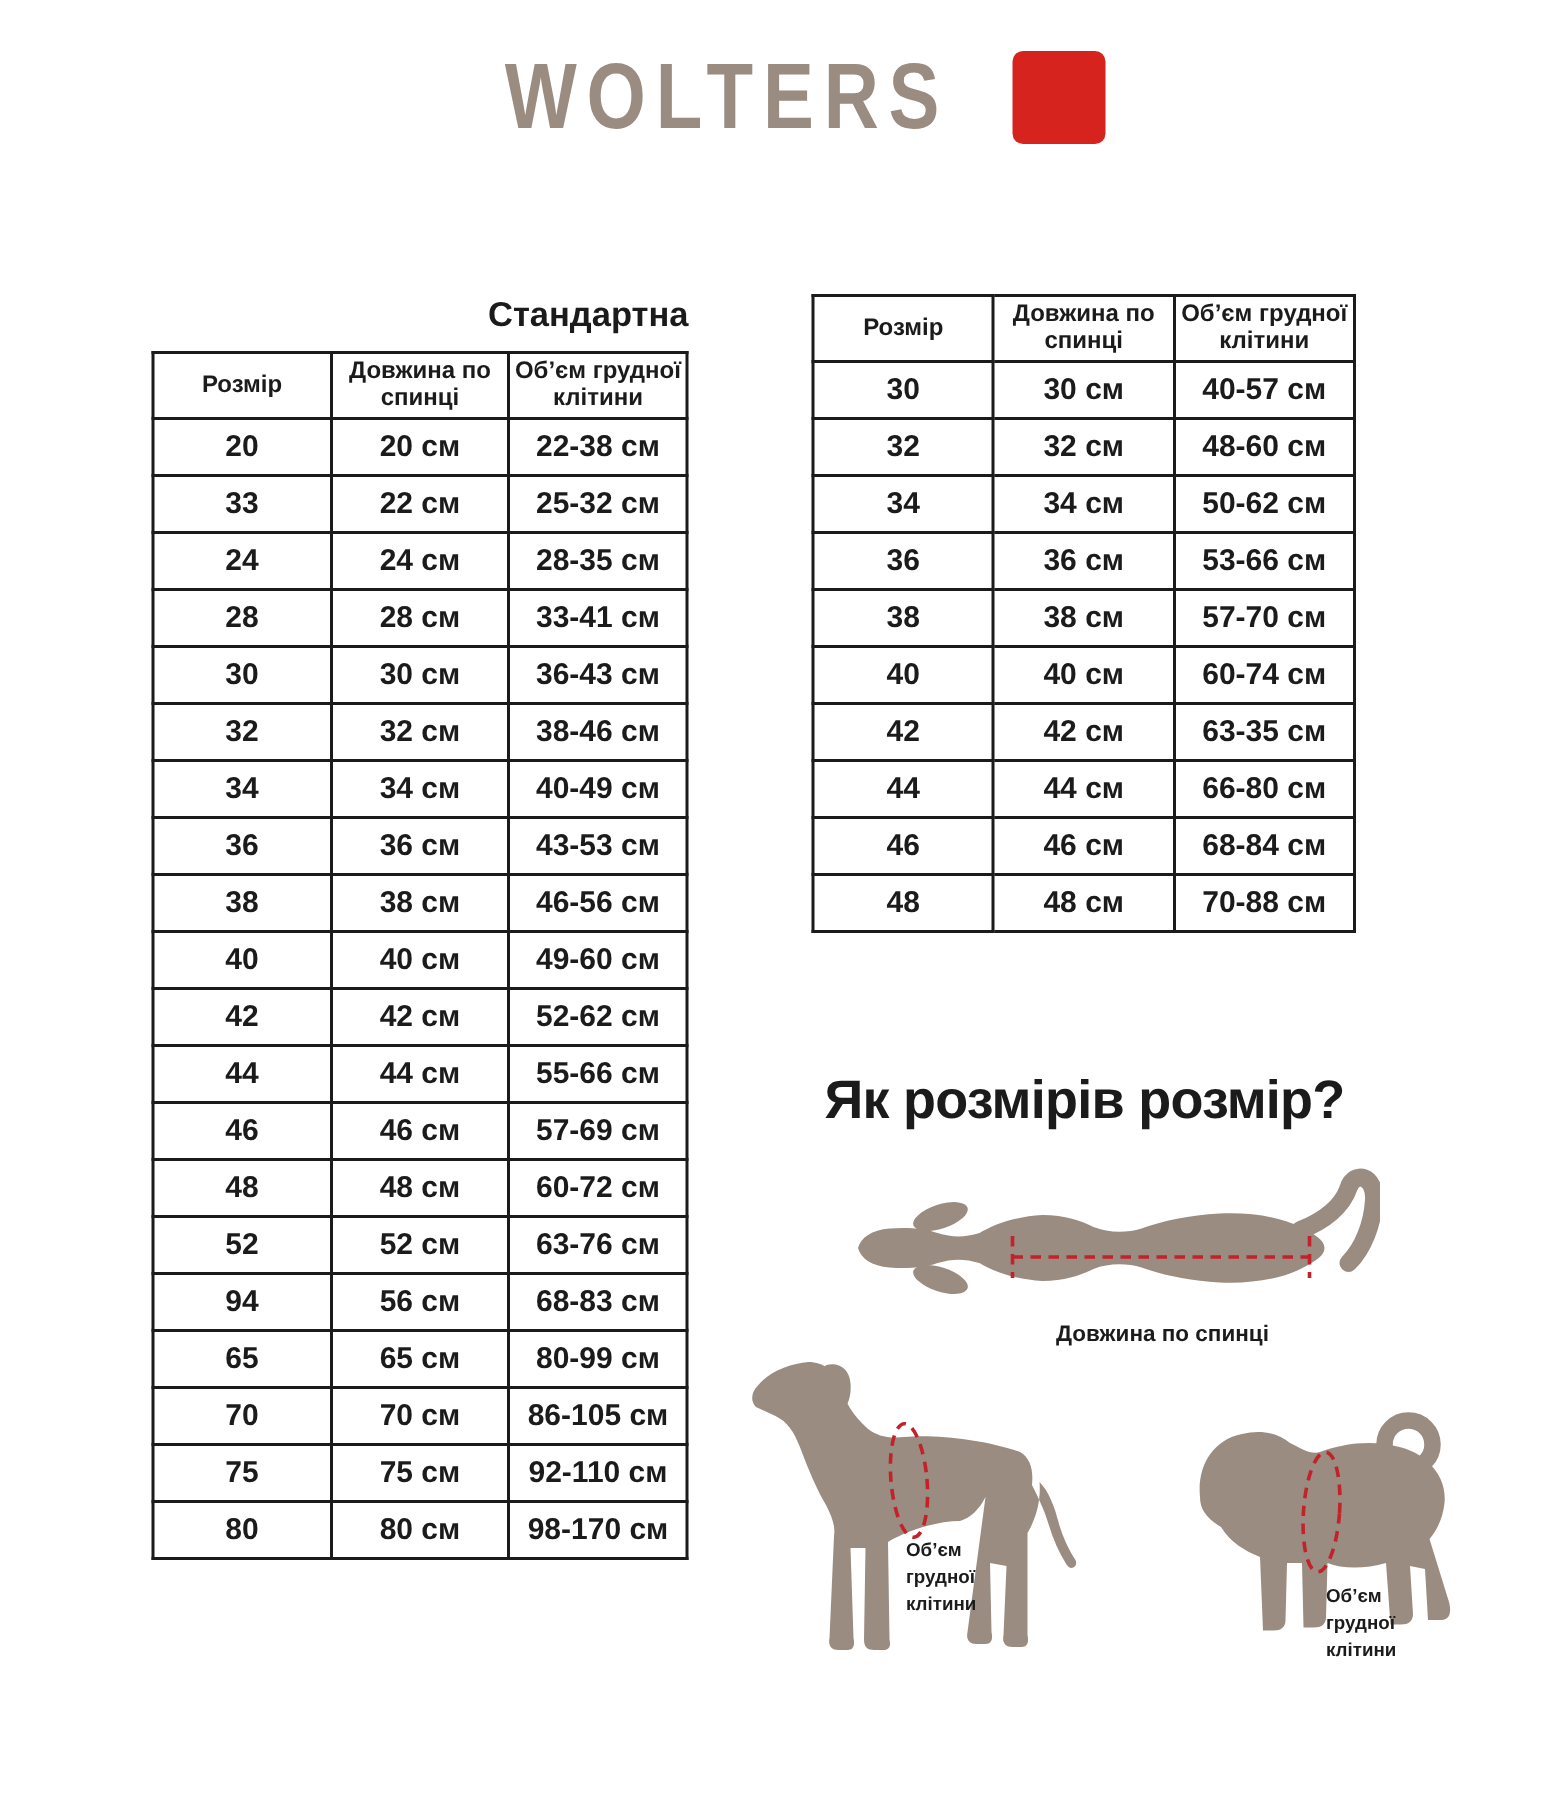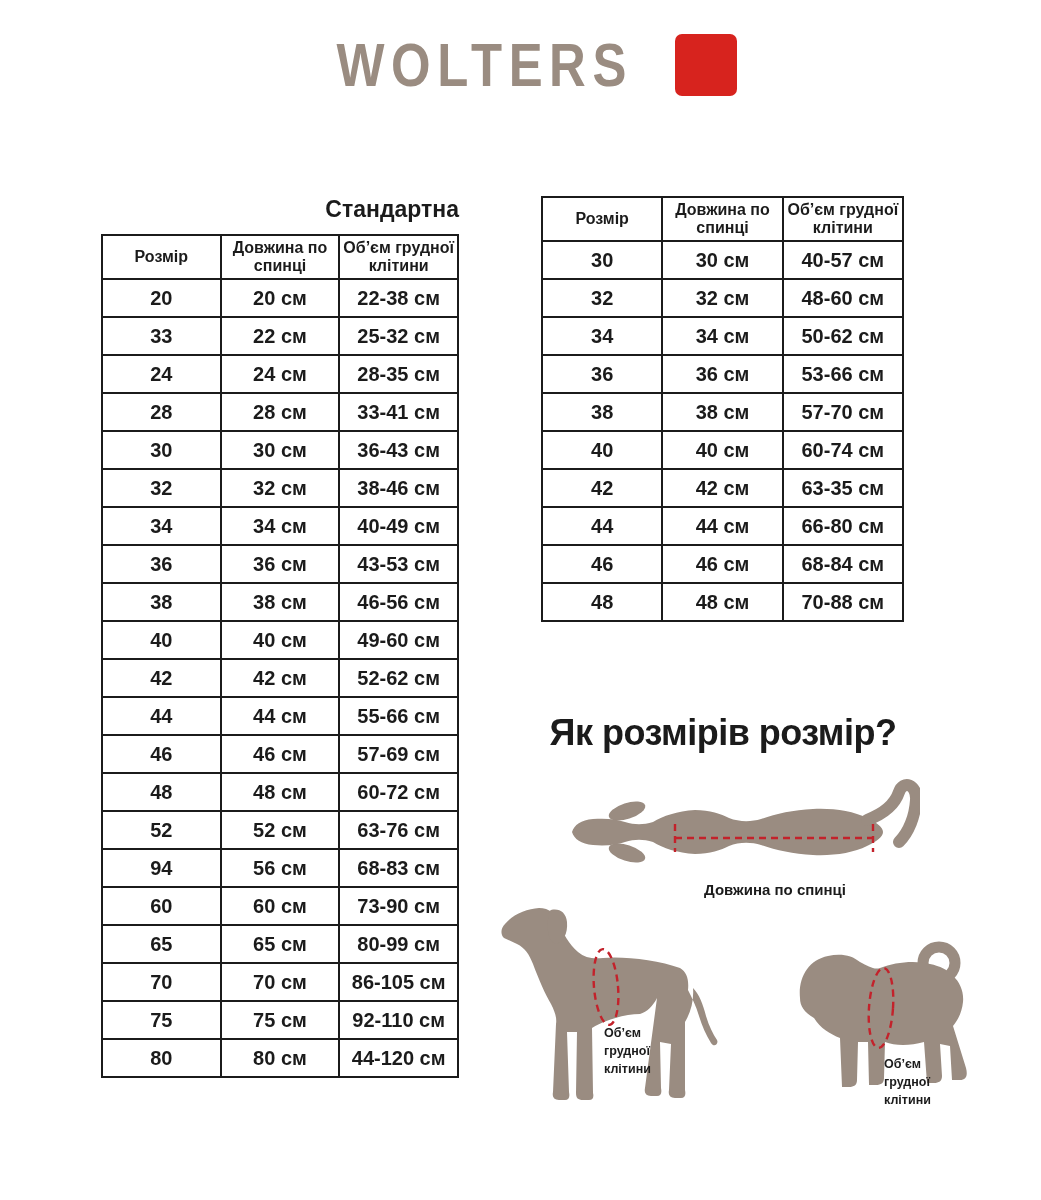--- a/index.html
+++ b/index.html
@@ -144,43 +144,38 @@
             <td>52</td>
             <td>52 см</td>
             <td>63-76 см</td>
           </tr>
           <tr>
             <td>94</td>
             <td>56 см</td>
             <td>68-83 см</td>
           </tr>
           <tr>
-            <td>60</td>
-            <td>60 см</td>
-            <td>73-90 см</td>
-          </tr>
-          <tr>
             <td>65</td>
             <td>65 см</td>
             <td>80-99 см</td>
           </tr>
           <tr>
             <td>70</td>
             <td>70 см</td>
             <td>86-105 см</td>
           </tr>
           <tr>
             <td>75</td>
             <td>75 см</td>
             <td>92-110 см</td>
           </tr>
           <tr>
             <td>80</td>
             <td>80 см</td>
-            <td>44-120 см</td>
+            <td>98-170 см</td>
           </tr>
         </tbody>
     </table>
   </section>
 
   <section class="table-section pug">
     <table class="size-table">
       <thead>
         <tr>
           <th>Розмір</th>

